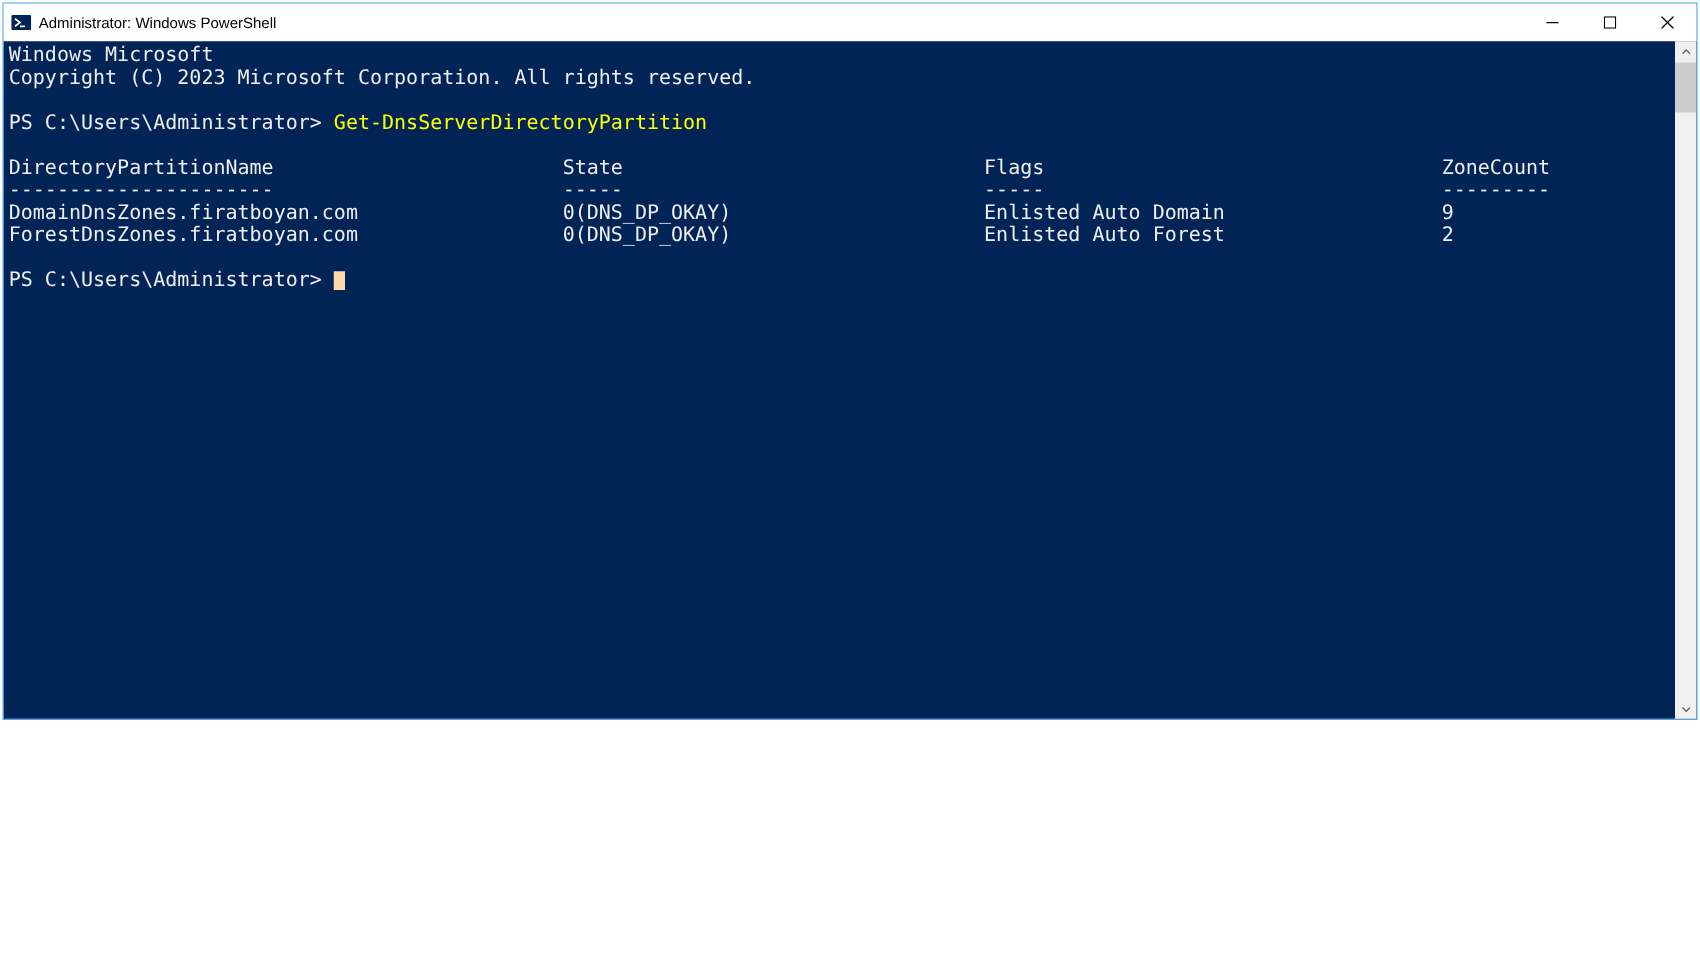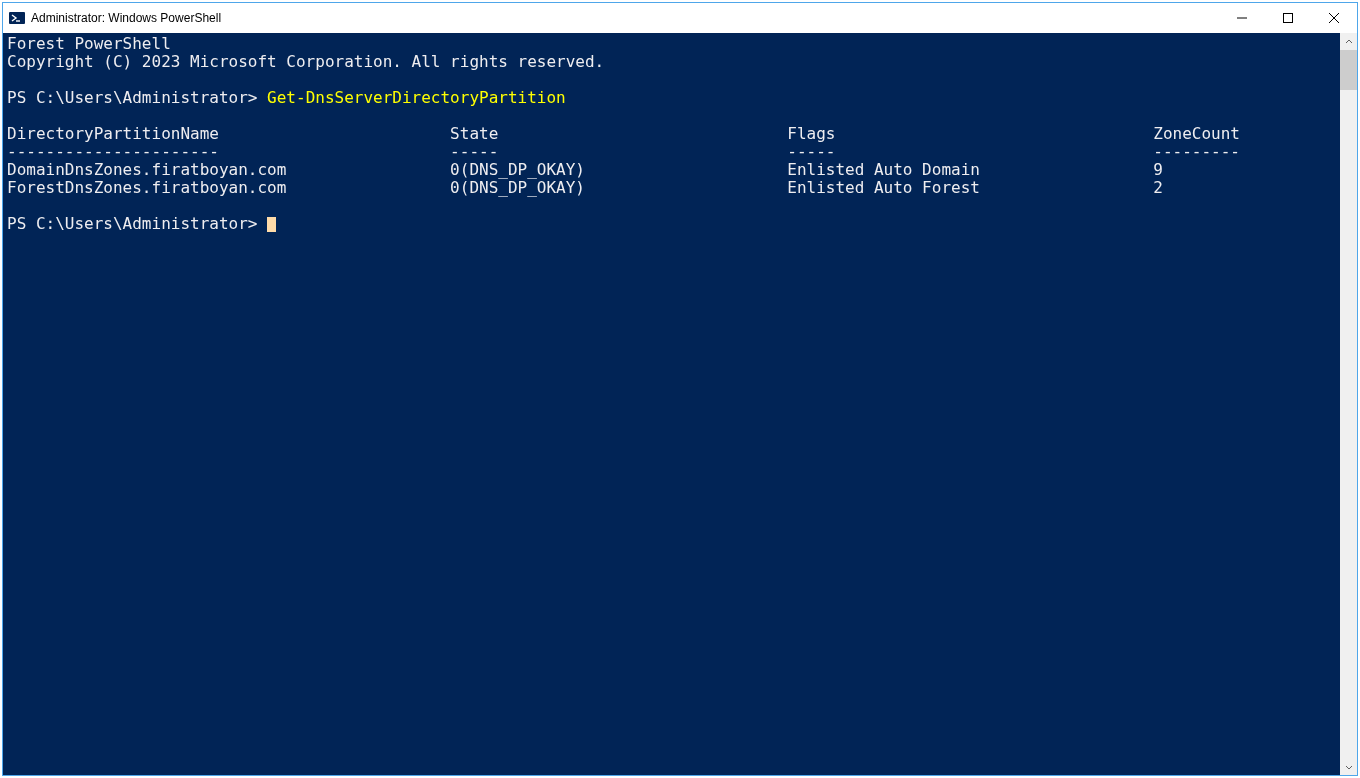--- a/index.html
+++ b/index.html
@@ -5,21 +5,21 @@
     * { margin: 0; padding: 0; box-sizing: border-box; }
     body {
       font-family: "Segoe UI", Tahoma, sans-serif;
       background: #fff;
       width: 1360px;
       height: 778px;
       overflow: hidden;
     }
     .window {
       width: 1356px;
-      height: 774px;
+      height: 574px;
       margin: 2px;
       border: 1px solid #4ea6ea;
       display: flex;
       flex-direction: column;
       background: #fff;
     }
     .titlebar {
       height: 30px;
       background: #ffffff;
       display: flex;
@@ -133,21 +133,21 @@
       <div class="win-btn close">
         <svg width="10" height="10" viewBox="0 0 10 10">
             <line x1="0" y1="0" x2="10" y2="10" stroke="#000" stroke-width="1"></line>
             <line x1="10" y1="0" x2="0" y2="10" stroke="#000" stroke-width="1"></line>
           </svg>
       </div>
     </div>
   </div>
 
   <div class="terminal-wrap">
-    <div class="terminal"><span>Forest PowerShell</span>
+    <div class="terminal"><span>Windows Microsoft</span>
 <span>Copyright (C) 2023 Microsoft Corporation. All rights reserved.</span>
 
 <span>PS C:\Users\Administrator&gt;</span> <span class="cmd">Get-DnsServerDirectoryPartition</span>
 
 <span>DirectoryPartitionName                        State                              Flags                                 ZoneCount</span>
 <span>----------------------                        -----                              -----                                 ---------</span>
 <span>DomainDnsZones.firatboyan.com                 0(DNS_DP_OKAY)                     Enlisted Auto Domain                  9</span>
 <span>ForestDnsZones.firatboyan.com                 0(DNS_DP_OKAY)                     Enlisted Auto Forest                  2</span>
 
 <span>PS C:\Users\Administrator&gt;</span> <span class="cursor"></span>

